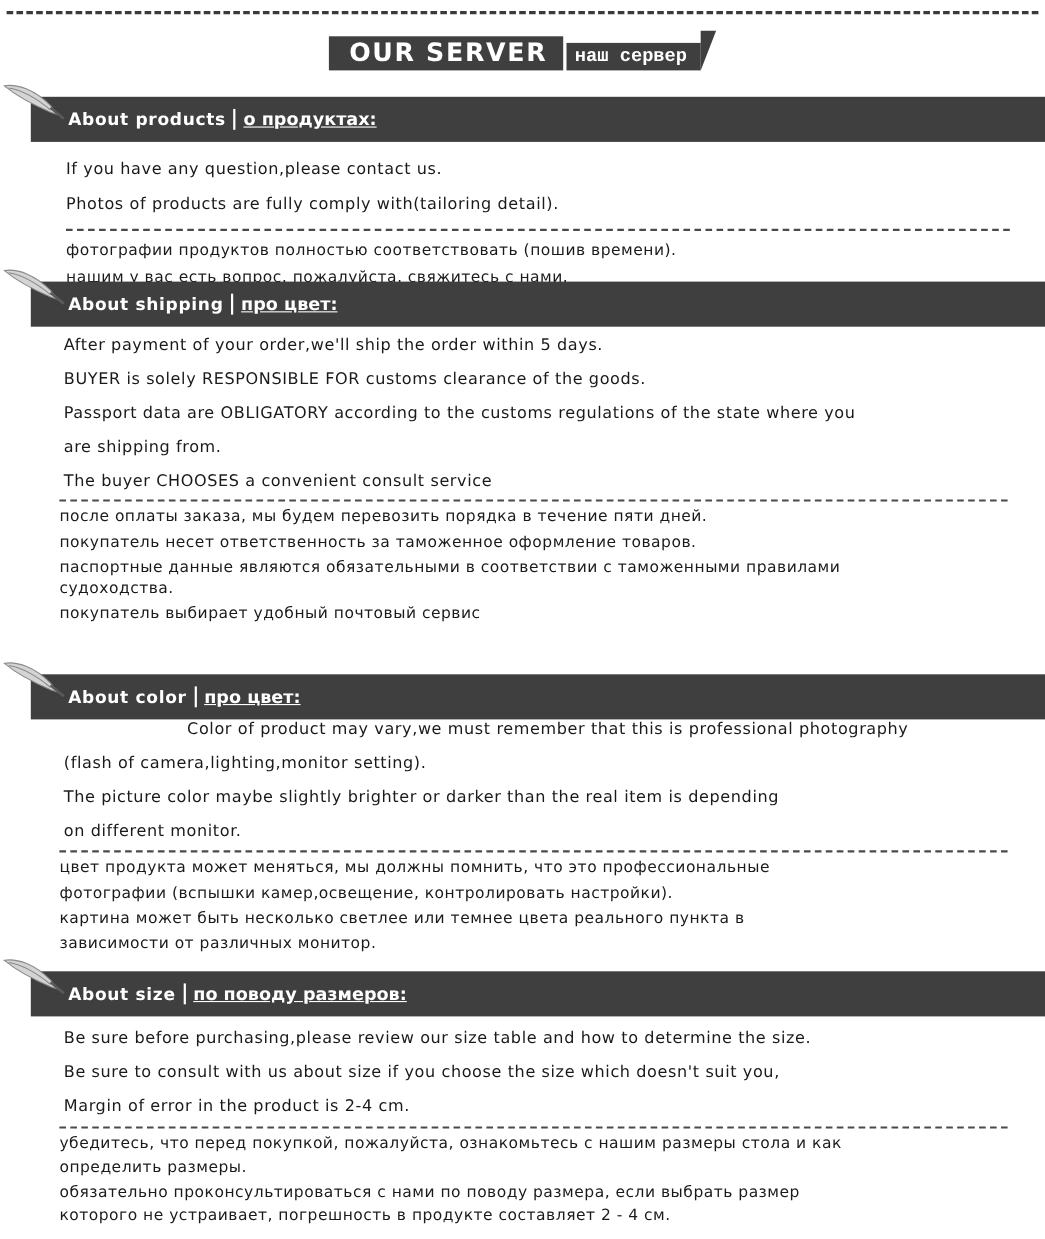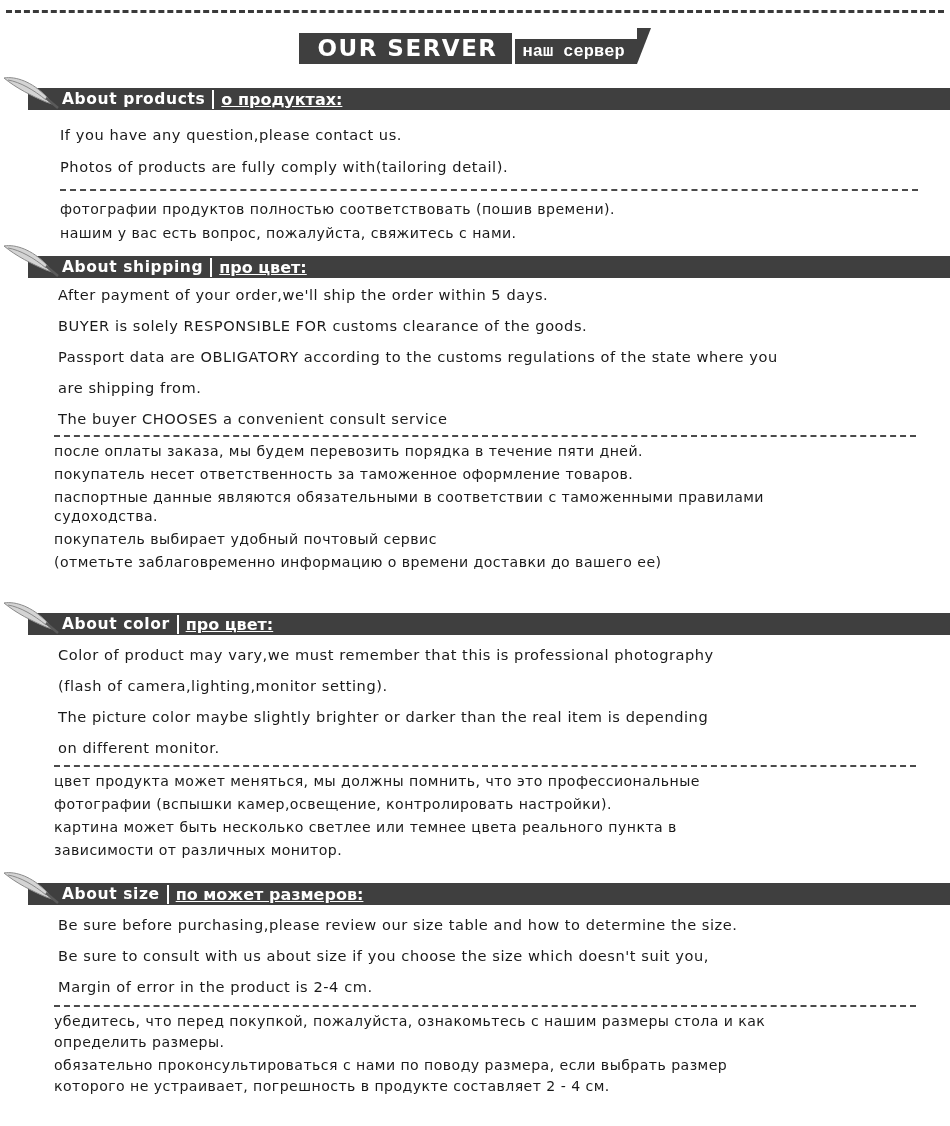--- a/index.html
+++ b/index.html
@@ -76,21 +76,21 @@
   }
 
   
   .sec {
     position: absolute;
     left: 0;
     width: 950px;
   }
   .sec-bar {
     position: relative;
-    height: 22px;
+    height: 41px;
     background: #3f3f3f;
     margin-left: 28px;
     width: 922px;
     display: flex;
     align-items: center;
     color: #ffffff;
   }
   .sec-bar .en {
     font-weight: bold;
     font-size: 15.5px;
@@ -189,58 +189,57 @@
       <div class="line-en" style="margin-top:14px;">BUYER is solely RESPONSIBLE FOR customs clearance of the goods.</div>
       <div class="line-en" style="margin-top:14px;">Passport data are OBLIGATORY according to the customs regulations of the state where you</div>
       <div class="line-en" style="margin-top:14px;">are shipping from.</div>
       <div class="line-en" style="margin-top:14px;">The buyer CHOOSES a convenient consult service</div>
       <div class="divider" style="margin-top:8px;margin-left:-4px;margin-right:22px;"></div>
       <div class="line-ru" style="margin-top:4px;margin-left:-4px;">после оплаты заказа, мы будем перевозить порядка в течение пяти дней.</div>
       <div class="line-ru" style="margin-top:7px;margin-left:-4px;">покупатель несет ответственность за таможенное оформление товаров.</div>
       <div class="line-ru" style="margin-top:7px;margin-left:-4px;">паспортные данные являются обязательными в соответствии с таможенными правилами</div>
       <div class="line-ru" style="margin-top:3px;margin-left:-4px;">судоходства.</div>
       <div class="line-ru" style="margin-top:7px;margin-left:-4px;">покупатель выбирает удобный почтовый сервис</div>
-      <div class="line-ru" style="margin-top:7px;margin-left:-4px;">(отметьте заблаговременно информацию о времени доставки до вашего ее)</div>
     </div>
   </div>
 
   <div class="sec" style="top:613px;">
     <div class="sec-bar">
       <svg class="quill" viewBox="0 0 66 36">
         <path d="M2 4 C14 2 30 8 44 22 L50 30 L44 28 C30 22 14 14 2 4 Z" fill="#d4d4d4" stroke="#8a8a8a" stroke-width="1"></path>
         <path d="M6 6 C18 8 32 16 44 26" stroke="#8a8a8a" stroke-width="1" fill="none"></path>
         <path d="M44 24 L56 34" stroke="#5a5a5a" stroke-width="2.5" fill="none"></path>
       </svg>
       <span class="en">About color</span>
       <span class="sep"></span>
       <span class="ru">про цвет:</span>
     </div>
     <div class="body-text" style="padding-left:58px;">
-      <div class="line-en" style="margin-top:11px;">Color of product may vary,we must remember that this is professional photography</div>
+      <div class="line-en" style="text-align:center;">Color of product may vary,we must remember that this is professional photography</div>
       <div class="line-en" style="margin-top:14px;">(flash of camera,lighting,monitor setting).</div>
       <div class="line-en" style="margin-top:14px;">The picture color maybe slightly brighter or darker than the real item is depending</div>
       <div class="line-en" style="margin-top:14px;"> on different monitor.</div>
       <div class="divider" style="margin-top:9px;margin-left:-4px;margin-right:22px;"></div>
       <div class="line-ru" style="margin-top:4px;margin-left:-4px;">цвет продукта может меняться, мы должны помнить, что это профессиональные</div>
       <div class="line-ru" style="margin-top:7px;margin-left:-4px;">фотографии (вспышки камер,освещение, контролировать настройки).</div>
       <div class="line-ru" style="margin-top:7px;margin-left:-4px;">картина может быть несколько светлее или темнее цвета реального пункта в</div>
       <div class="line-ru" style="margin-top:7px;margin-left:-4px;">зависимости от различных монитор.</div>
     </div>
   </div>
 
   <div class="sec" style="top:883px;">
     <div class="sec-bar">
       <svg class="quill" viewBox="0 0 66 36">
         <path d="M2 4 C14 2 30 8 44 22 L50 30 L44 28 C30 22 14 14 2 4 Z" fill="#d4d4d4" stroke="#8a8a8a" stroke-width="1"></path>
         <path d="M6 6 C18 8 32 16 44 26" stroke="#8a8a8a" stroke-width="1" fill="none"></path>
         <path d="M44 24 L56 34" stroke="#5a5a5a" stroke-width="2.5" fill="none"></path>
       </svg>
       <span class="en">About size</span>
       <span class="sep"></span>
-      <span class="ru">по может размеров:</span>
+      <span class="ru">по поводу размеров:</span>
     </div>
     <div class="body-text" style="padding-left:58px;">
       <div class="line-en" style="margin-top:11px;">Be sure before purchasing,please review our size table and how to determine the size.</div>
       <div class="line-en" style="margin-top:14px;">Be sure to consult with us about size if you choose the size which doesn't suit you,</div>
       <div class="line-en" style="margin-top:14px;">Margin of error in the product is 2-4 cm.</div>
       <div class="divider" style="margin-top:10px;margin-left:-4px;margin-right:22px;"></div>
       <div class="line-ru" style="margin-top:4px;margin-left:-4px;">убедитесь, что перед покупкой, пожалуйста, ознакомьтесь с нашим размеры стола и как</div>
       <div class="line-ru" style="margin-top:5px;margin-left:-4px;">определить размеры.</div>
       <div class="line-ru" style="margin-top:7px;margin-left:-4px;">обязательно проконсультироваться с нами по поводу размера, если выбрать размер</div>
       <div class="line-ru" style="margin-top:5px;margin-left:-4px;">которого не устраивает, погрешность в продукте составляет 2 - 4 см.</div>

